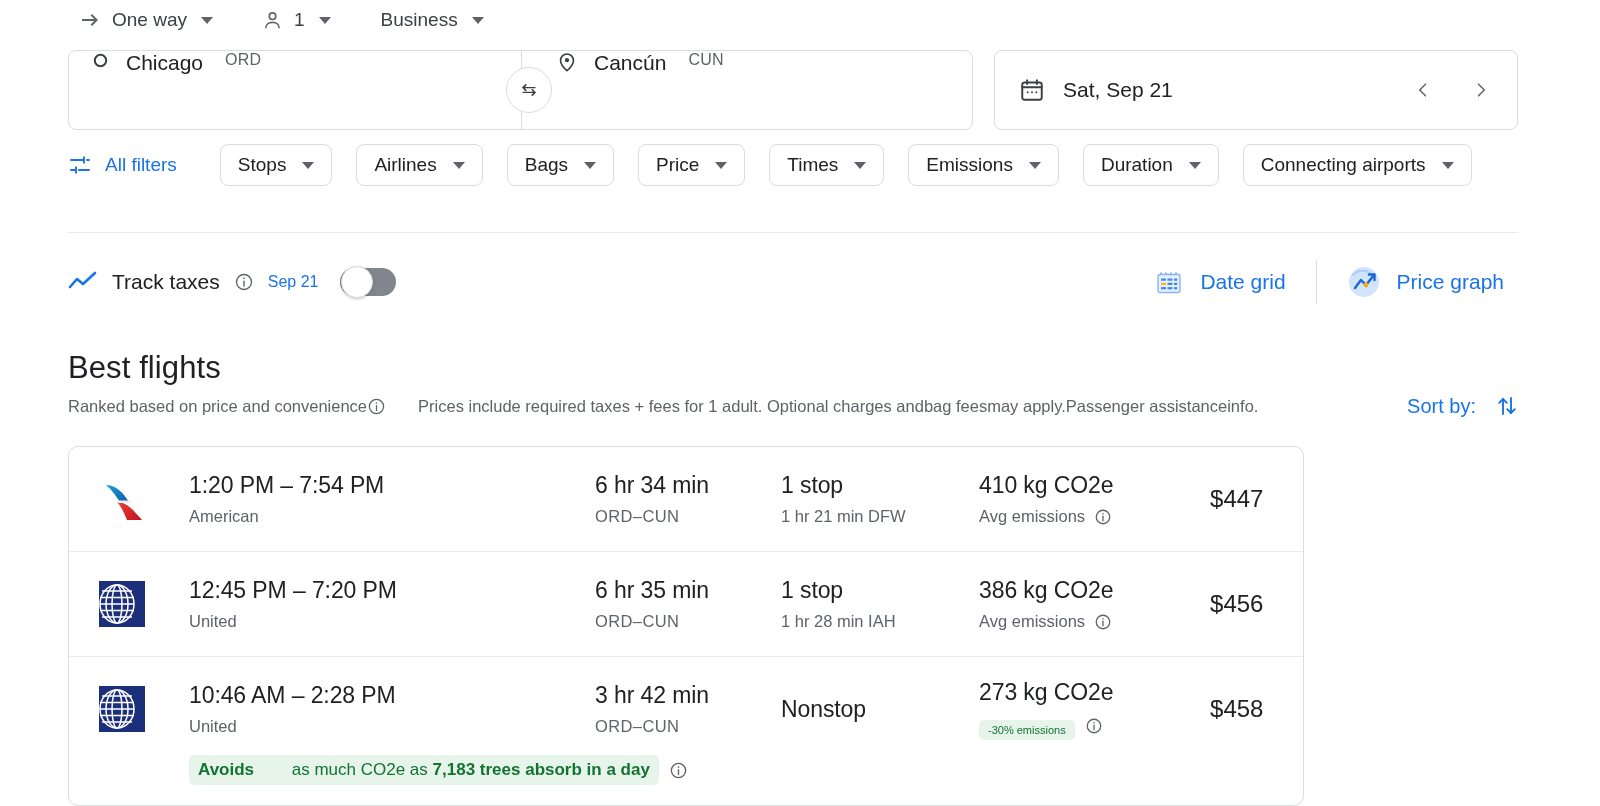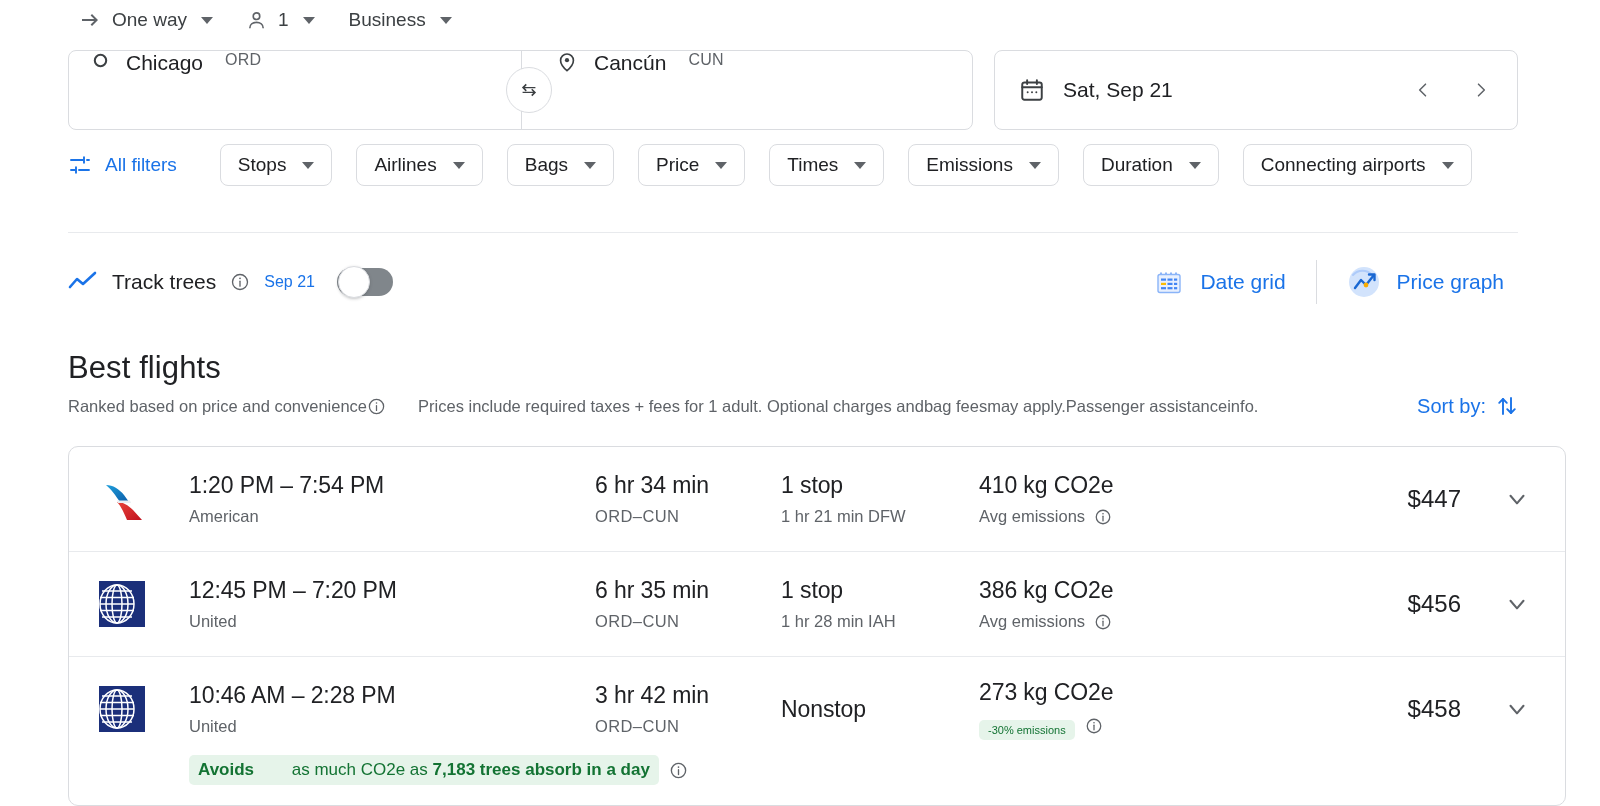--- a/index.html
+++ b/index.html
@@ -9,21 +9,21 @@
     background: #ffffff;
     font-family: "Liberation Sans", sans-serif;
     color: #202124;
     overflow: hidden;
   }
   .page { position: relative; width: 1600px; height: 806px; }
 
   
   .options-row {
     position: absolute; left: 68px; top: 0px;
-    height: 40px; display: flex; align-items: center; gap: 0px;
+    height: 40px; display: flex; align-items: center; gap: 16px;
   }
   .opt {
     display: flex; align-items: center; gap: 10px;
     height: 36px; padding: 0 10px; border-radius: 4px;
     color: #3c4043; font-size: 19px; cursor: pointer;
   }
   .opt .glyph { display: flex; align-items: center; justify-content: center; }
   .caret {
     width: 0; height: 0; border-left: 6px solid transparent;
     border-right: 6px solid transparent; border-top: 7px solid #5f6368;
@@ -123,27 +123,27 @@
     font-size: 31px; color: #202124; font-weight: 400; letter-spacing: .1px;
   }
   .sub-row {
     position: absolute; left: 68px; top: 392px; width: 1450px;
     display: flex; align-items: center; height: 28px;
   }
   .sub-text { font-size: 16.5px; color: #5f6368; display: flex; align-items: center; white-space: nowrap; }
   .sub-text .u { cursor: pointer; }
   .sub-gap { width: 32px; display: inline-block; }
   .sort-by {
-    margin-left: auto; display: flex; align-items: center; gap: 10px;
+    margin-left: auto; display: flex; align-items: center; gap: 20px;
     color: #1a73e8; font-size: 20px; cursor: pointer;
   }
 
   
   .results {
-    position: absolute; left: 68px; top: 446px; width: 1498px;
+    position: absolute; left: 68px; top: 446px; width: 1236px;
     border: 1px solid #dadce0; border-radius: 10px; background: #fff;
     overflow: hidden;
   }
   .frow {
     display: flex; align-items: flex-start;
     padding: 0 26px 0 28px;
     border-bottom: 1px solid #e8eaed;
     cursor: pointer; position: relative;
   }
   .frow:last-child { border-bottom: none; }
@@ -321,21 +321,21 @@
 
   <div class="hr"></div>
 
   <div class="track-row">
     <div class="track-left">
       <span class="glyph">
         <svg width="30" height="24" viewBox="0 0 30 24" fill="none" stroke="#1a73e8" stroke-width="2.6" stroke-linecap="round" stroke-linejoin="round">
           <polyline points="2,17 9,9 15,14 27,3"></polyline>
         </svg>
       </span>
-      <span class="track-label">Track trees</span>
+      <span class="track-label">Track taxes</span>
       <span class="glyph ico-i">
         <svg width="20" height="20" viewBox="0 0 24 24" fill="none" stroke="#5f6368" stroke-width="1.6">
           <circle cx="12" cy="12" r="9"></circle>
             <path d="M12 11v6" stroke-linecap="round"></path>
             <circle cx="12" cy="7.6" r="1.05" fill="#5f6368" stroke="none"></circle>
         </svg>
       </span>
       <span class="track-date">Sep 21</span>
       <div class="toggle">
         <div class="knob"></div>

